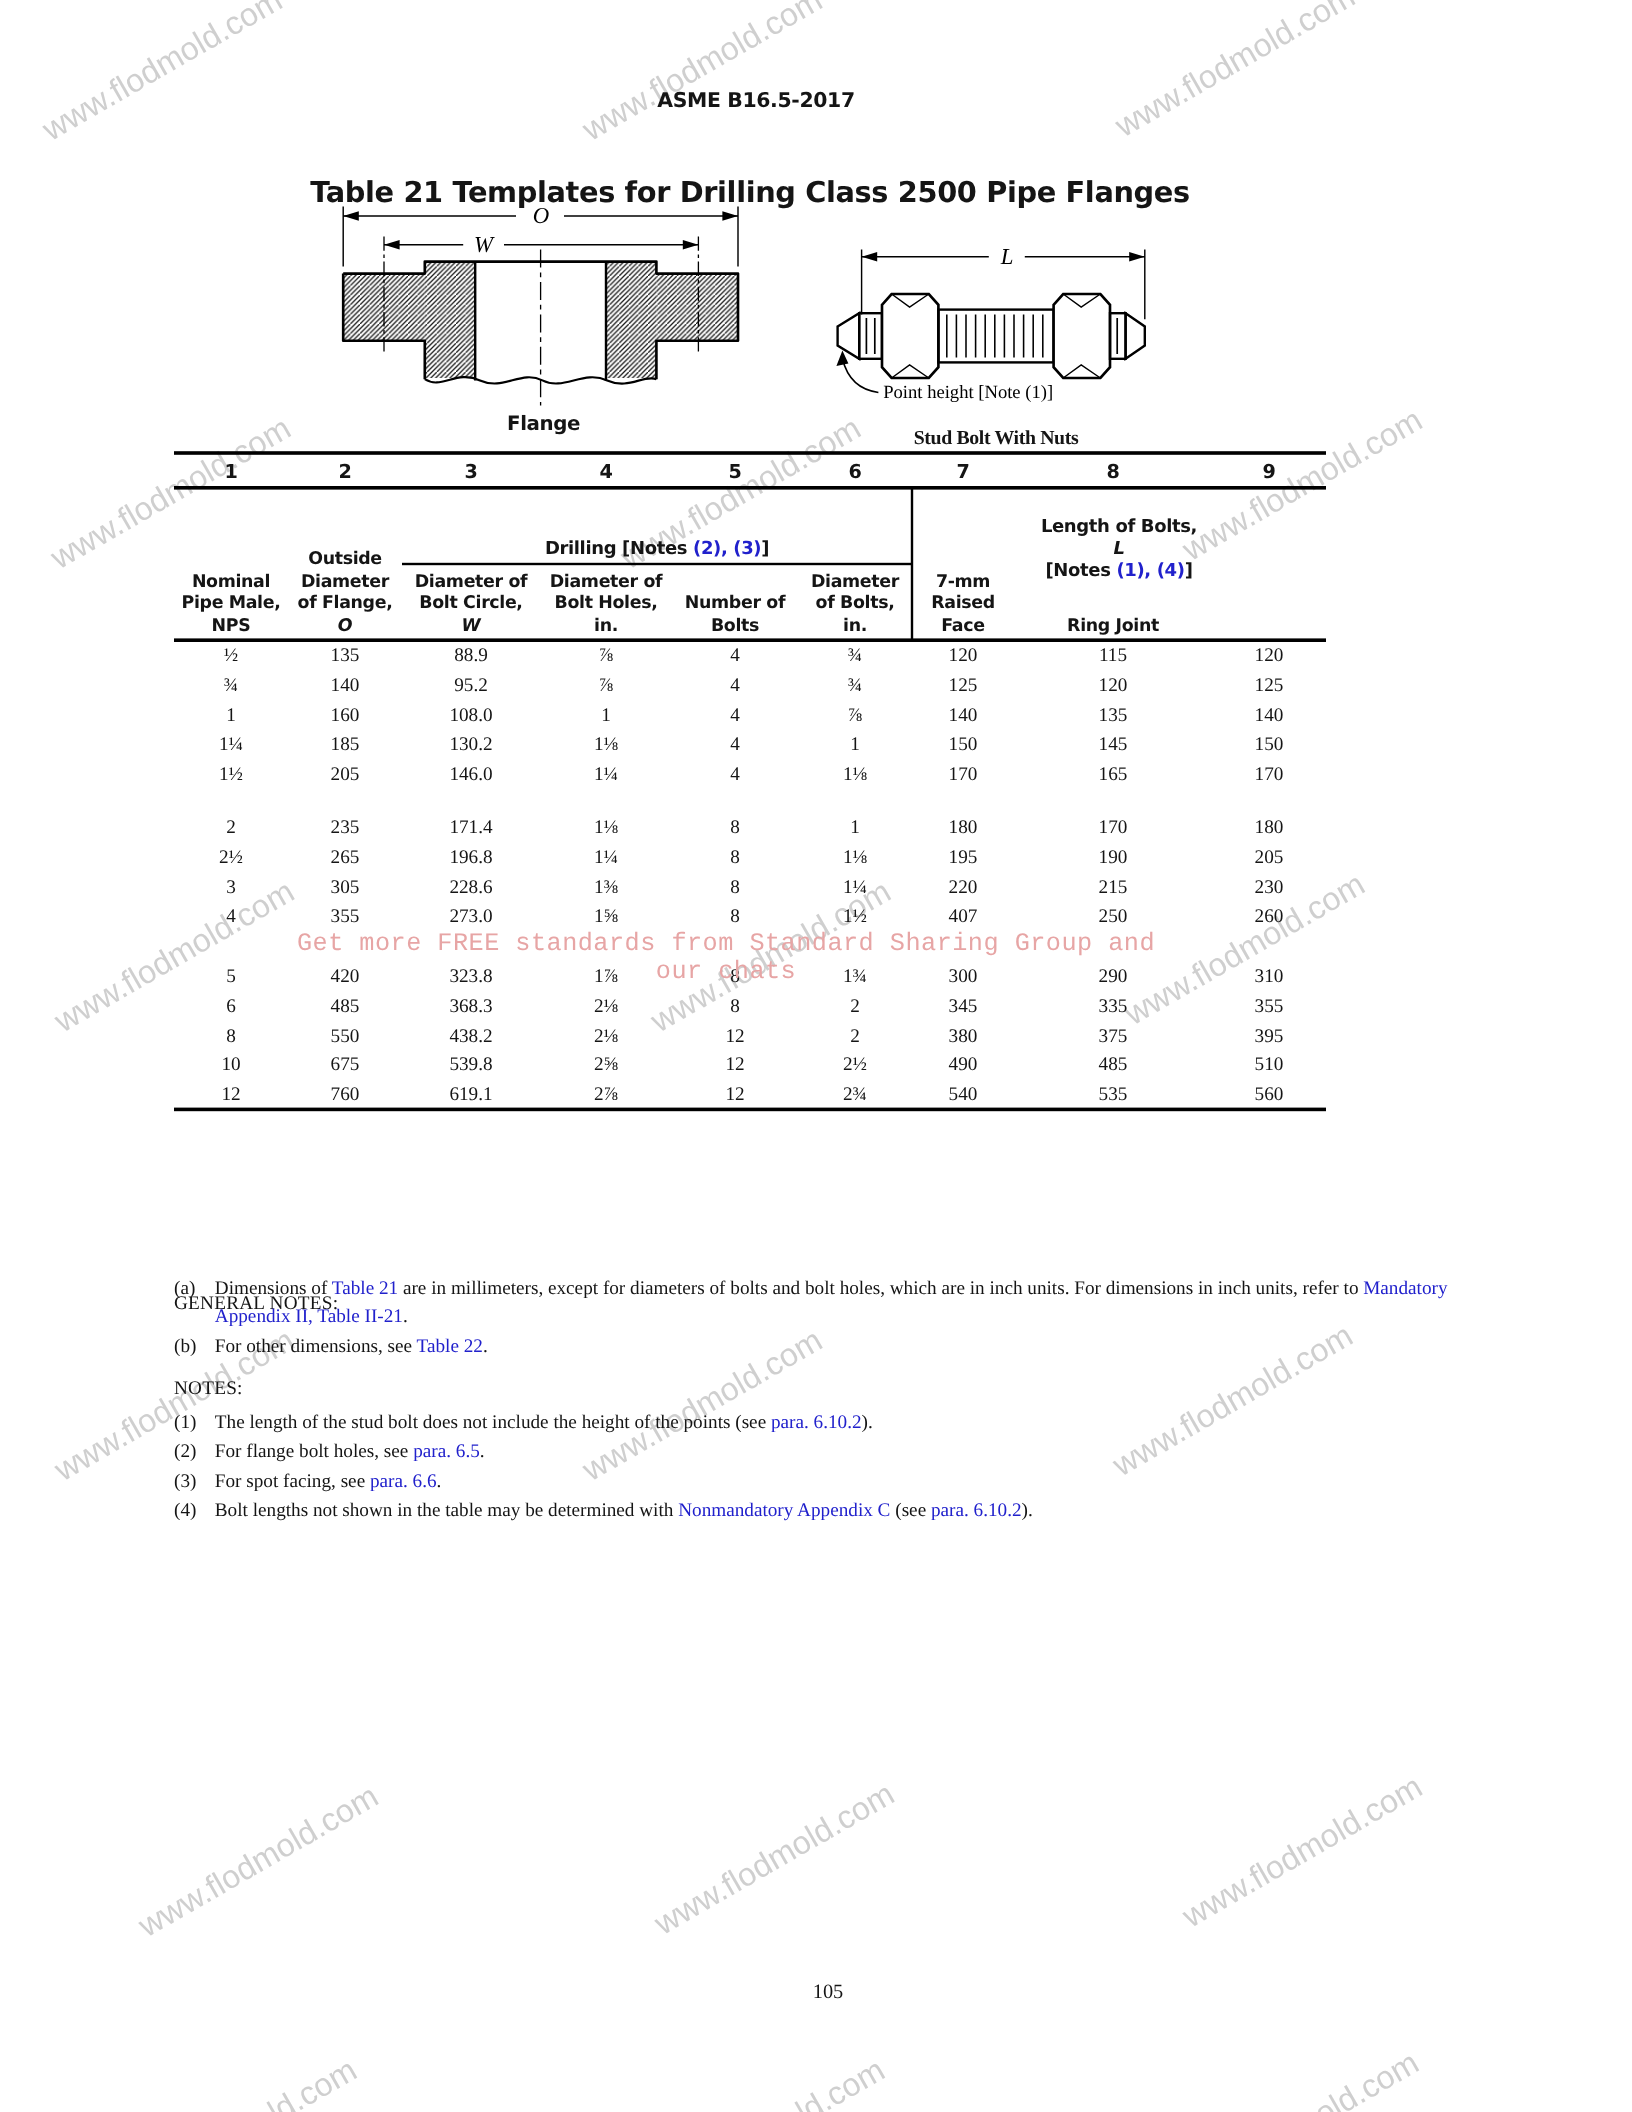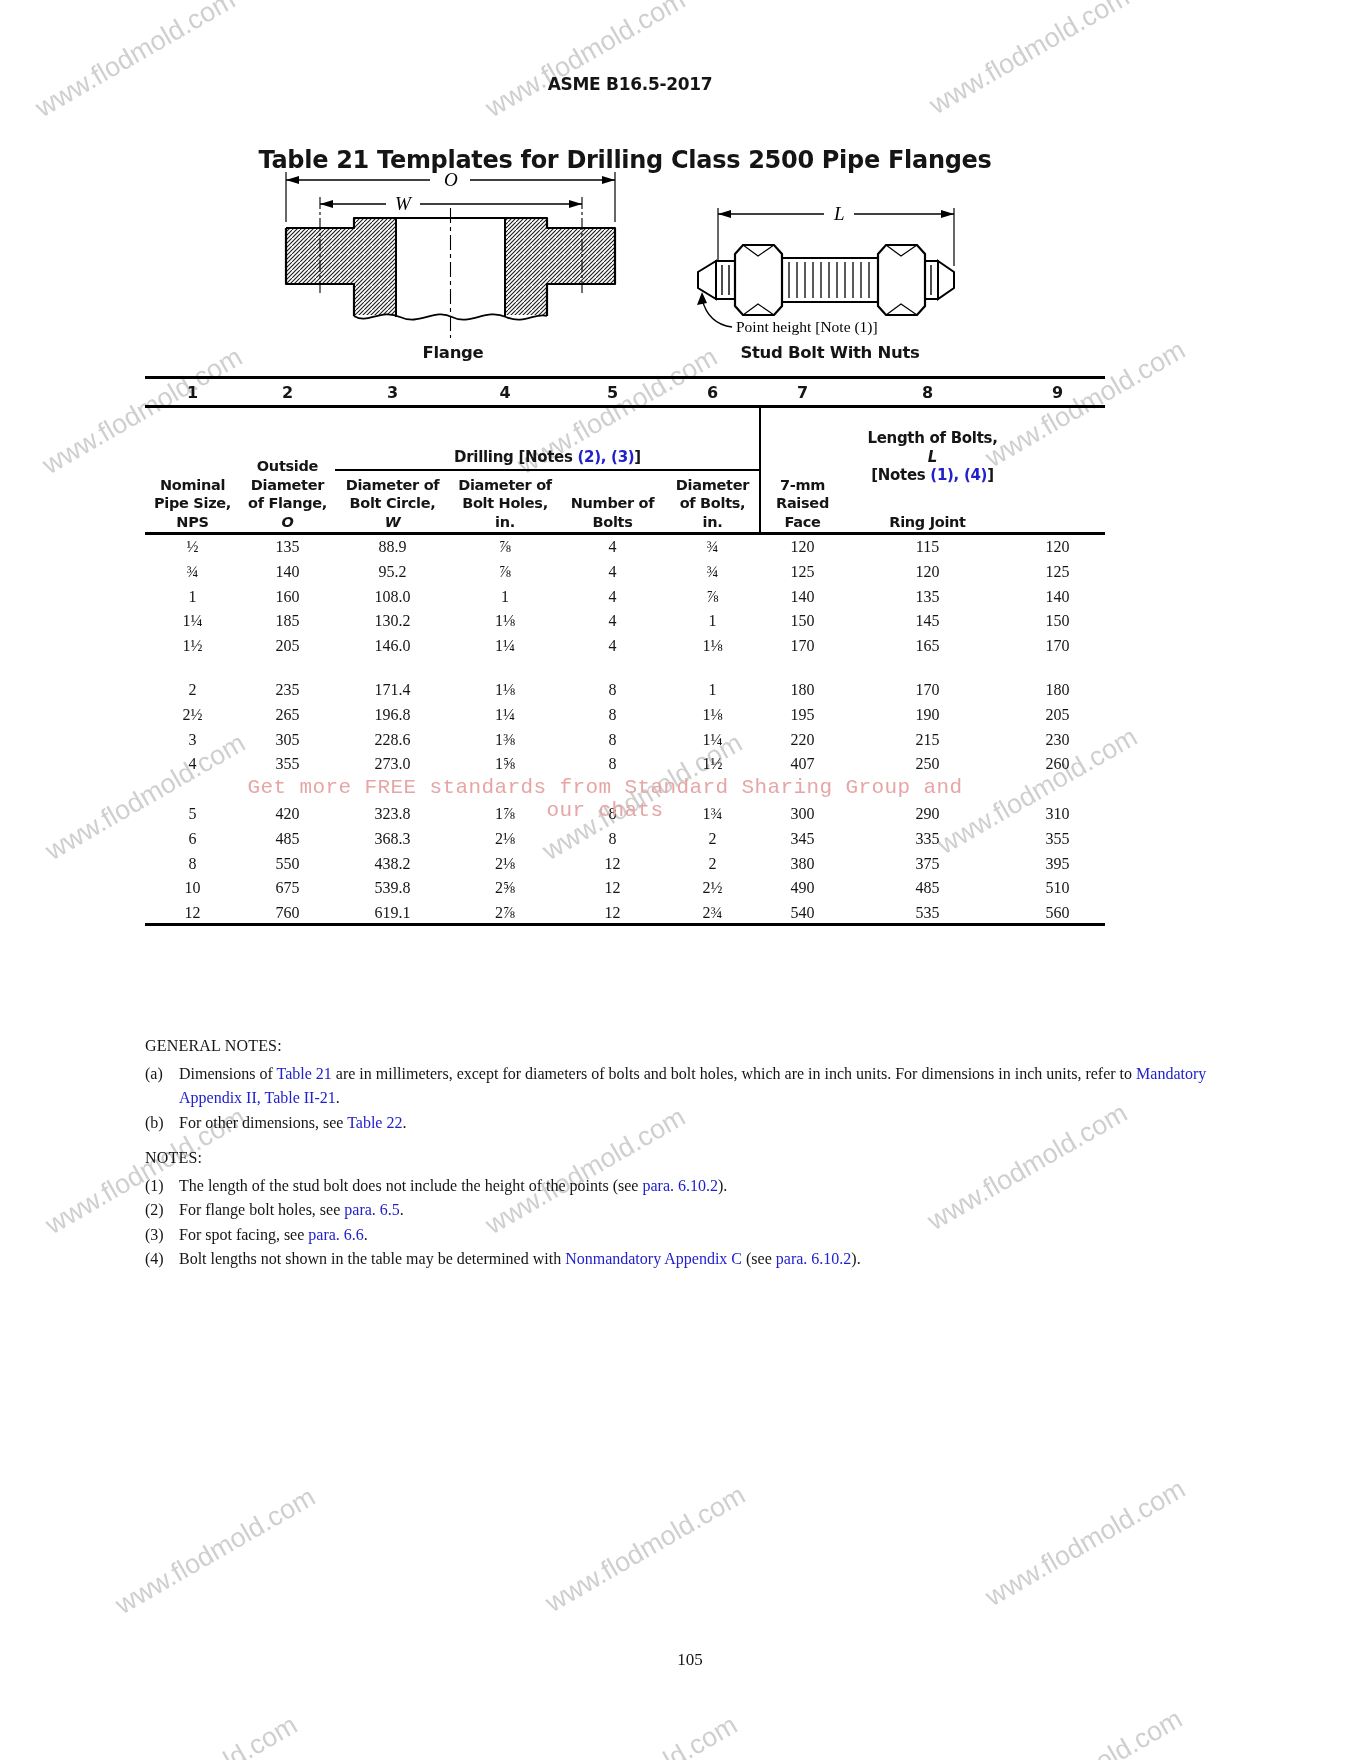--- a/index.html
+++ b/index.html
@@ -146,21 +146,21 @@
       <line x1="243" y1="73" x2="243" y2="103" stroke="#000" stroke-width="1.4"></line>
 
       <path d="M250,69 L266,80 L266,96 L250,107 Z" fill="none" stroke="#000" stroke-width="2"></path>
 
       <path d="M44,135 C28,133 18,123 14,107" fill="none" stroke="#000" stroke-width="1.3"></path>
       <polygon points="14,100 9,113 19,111" fill="#000"></polygon>
       <text x="48" y="140" font-size="15.5" font-family="Liberation Sans, sans-serif">Point height [Note (1)]</text>
     </svg>
 
     <div class="abs hd ctr" style="left:378px;top:343px;width:150px;font-size:16.5px;">Flange</div>
-    <div class="abs hd ctr" style="left:730px;top:343px;width:200px;font-size:16.5px;">Stud Bolt With Nuts</div>
+    <div class="abs hd ctr" style="left:730px;top:355px;width:200px;font-size:16.5px;font-family:Liberation Serif, serif;">Stud Bolt With Nuts</div>
 
     <div class="tbl">
       <div class="hrule hv" style="top:0;"></div>
       <div id="colnums" class="grid9 abs hd" style="left:0;top:6px;width:960px;font-size:15.5px;">
           <div class="cnum">1</div>
           <div class="cnum">2</div>
           <div class="cnum">3</div>
           <div class="cnum">4</div>
           <div class="cnum">5</div>
           <div class="cnum">6</div>
@@ -175,21 +175,21 @@
         <span class="chl" style="font-size:15px;margin-top:17px;">Length of Bolts,</span>
         <span class="chl cit" style="font-size:15px;">L</span>
         <span class="chl" id="bolts-line3" style="font-size:15px;"><span>[Notes </span><span class="lk">(1), (4)</span><span>]</span></span>
       </div>
       <div id="drilling-text" class="ghead hd" style="left:190px;top:72px;width:425px;font-size:15px;"><span>Drilling [Notes </span><span class="lk">(2), (3)</span><span>]</span></div>
       <div class="abs" style="left:190px;top:93px;width:425px;height:1.6px;background:#000;"></div>
 
       <div id="colheads" class="grid9 abs hd" style="left:0;top:72px;width:960px;height:83px;">
           <div class="chstack">
             <span class="chl">Nominal</span>
-            <span class="chl">Pipe Size,</span>
+            <span class="chl">Pipe Male,</span>
             <span class="chl">NPS</span>
           </div>
           <div class="chstack">
             <span class="chl">Outside</span>
             <span class="chl">Diameter</span>
             <span class="chl">of Flange,</span>
             <span class="chl cit">O</span>
           </div>
           <div class="chstack">
             <span class="chl">Diameter of</span>
@@ -381,21 +381,21 @@
             <div class="tcell">535</div>
             <div class="tcell">560</div>
           </div>
         </div>
 
       <div class="hrule hv" style="top:547px;"></div>
     </div>
 
     <div class="promo ctr" style="left:230px;top:776px;width:750px;font-family:Liberation Mono, monospace;">Get more FREE standards from Standard Sharing Group and our chats</div>
 
-    <div class="abs ntitle" style="left:145px;top:1037px;">GENERAL NOTES:</div>
+    <div class="abs ntitle" style="left:145px;top:1078px;">GENERAL NOTES:</div>
     <div id="general-list" class="abs" style="left:145px;top:1062px;">
         <div class="nitem"><span class="nlabel">(a)</span><span>Dimensions of </span><span class="lk">Table 21</span><span> are in millimeters, except for diameters of bolts and bolt holes, which are in inch units. For dimensions in inch units, refer to </span><span class="lk">Mandatory Appendix II, Table II-21</span><span>.</span></div>
         <div class="nitem"><span class="nlabel">(b)</span><span>For other dimensions, see </span><span class="lk">Table 22</span><span>.</span></div>
       </div>
 
     <div class="abs ntitle" style="left:145px;top:1149px;">NOTES:</div>
     <div id="notes-list" class="abs" style="left:145px;top:1174px;">
         <div class="nitem"><span class="nlabel">(1)</span><span>The length of the stud bolt does not include the height of the points (see </span><span class="lk">para. 6.10.2</span><span>).</span></div>
         <div class="nitem"><span class="nlabel">(2)</span><span>For flange bolt holes, see </span><span class="lk">para. 6.5</span><span>.</span></div>
         <div class="nitem"><span class="nlabel">(3)</span><span>For spot facing, see </span><span class="lk">para. 6.6</span><span>.</span></div>

